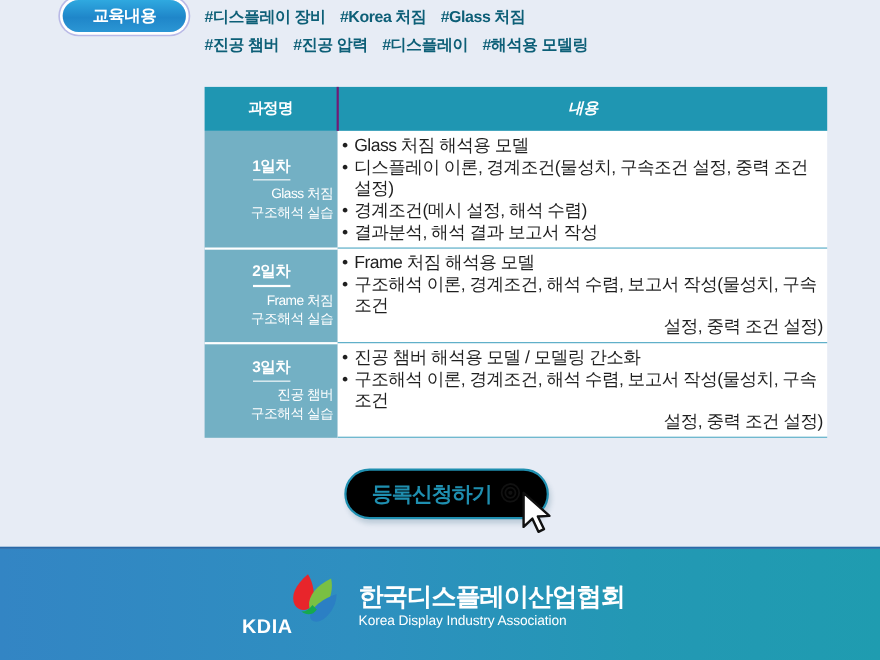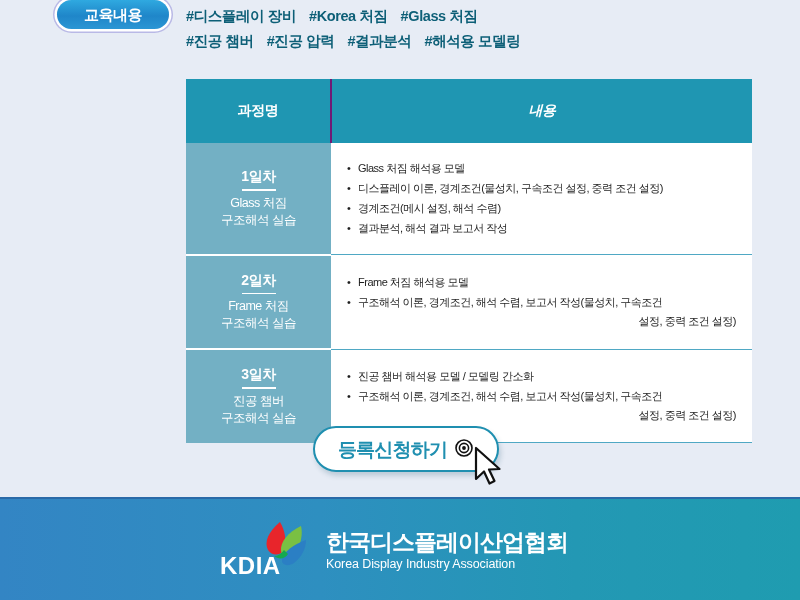--- a/index.html
+++ b/index.html
@@ -67,21 +67,21 @@
   
   .curriculum {
     position: absolute;
     left: 186px;
     top: 79px;
     width: 566px;
     border-collapse: collapse;
     table-layout: fixed;
   }
   .curriculum th, .curriculum td {
-    padding: 16px;
+    padding: 4px;
     vertical-align: middle;
   }
   .th-course, .th-content {
     background: #1f96b2;
     color: #ffffff;
     font-size: 14px;
     font-weight: bold;
     letter-spacing: -0.4px;
     height: 32px;
     text-align: center;
@@ -106,40 +106,40 @@
     font-size: 14px;
     padding-bottom: 3px;
   }
   .day-rule {
     display: block;
     width: 34px;
     height: 1.5px;
     background: #ffffff;
     margin: 1px auto 4px auto;
   }
-  .day-sub { display: block; }
+  .day-sub { display: block; text-align: right; }
 
   .col-body {
     background: #ffffff;
     padding: 9px 10px 9px 12px;
     border-bottom: 1.5px solid #4fa8c4;
   }
   .row-last .col-body { border-bottom: 1.5px solid #4fa8c4; }
   .row-last .col-day { border-bottom: none; }
 
   .bullets {
     margin: 0;
     padding: 0;
     list-style: none;
   }
   .bullets li {
     position: relative;
     padding-left: 11px;
     color: #1f1f1f;
-    font-size: 11px;
+    font-size: 16px;
     line-height: 19px;
     letter-spacing: -0.5px;
     margin-bottom: 1px;
   }
   .bullets li:last-child { margin-bottom: 0; }
   .bullets li::before {
     content: "•";
     position: absolute;
     left: 0;
     top: 0;
@@ -147,21 +147,21 @@
   }
   .wrap-indent { display: block; padding-left: 8px; text-align: right; }
 
   
   .cta {
     position: absolute;
     left: 313px;
     top: 426px;
     width: 186px;
     height: 46px;
-    background: #ffffff;
+    background: #000000;
     border: 2.5px solid #1f8fb0;
     border-radius: 24px;
     box-shadow: 2px 4px 5px rgba(40,90,120,0.22);
     display: flex;
     align-items: center;
     justify-content: center;
     box-sizing: border-box;
     cursor: pointer;
   }
   .cta-label {
@@ -208,21 +208,21 @@
     position: relative;
     width: 96px;
     height: 62px;
     margin-right: 10px;
   }
   .kdia-word {
     position: absolute;
     left: 0;
     bottom: 2px;
     color: #ffffff;
-    font-size: 24px;
+    font-size: 18px;
     font-weight: bold;
     letter-spacing: 0.5px;
     font-family: "Liberation Sans", sans-serif;
   }
   .kdia-petals {
     position: absolute;
     left: 34px;
     top: 0;
     width: 60px;
     height: 48px;
@@ -250,21 +250,21 @@
 
   <div class="badge" id="badge-edu">
     <span class="badge-text">교육내용</span>
   </div>
 
   <div class="tags">
     <div class="tag-line">
       <span class="tag">#디스플레이 장비</span><span class="tag">#Korea 처짐</span><span class="tag">#Glass 처짐</span>
     </div>
     <div class="tag-line">
-      <span class="tag">#진공 챔버</span><span class="tag">#진공 압력</span><span class="tag">#결과분석</span><span class="tag">#해석용 모델링</span>
+      <span class="tag">#진공 챔버</span><span class="tag">#진공 압력</span><span class="tag">#디스플레이</span><span class="tag">#해석용 모델링</span>
     </div>
   </div>
 
 
   <table class="curriculum">
     <thead>
       <tr>
         <th class="th-course">과정명</th>
         <th class="th-content">내용</th>
       </tr>

